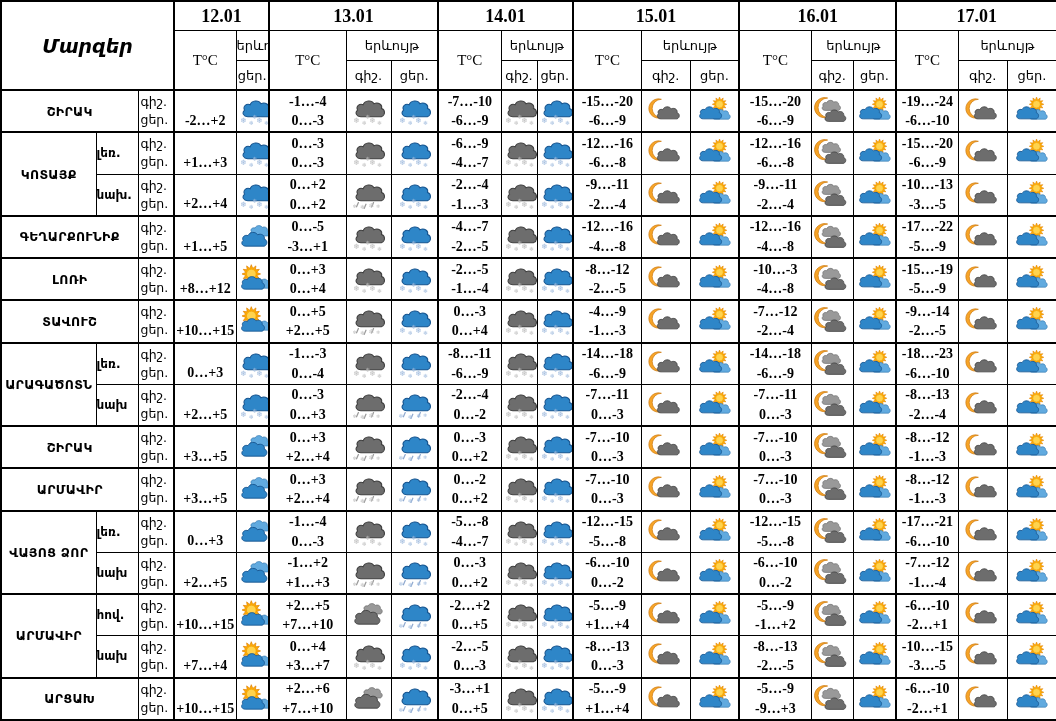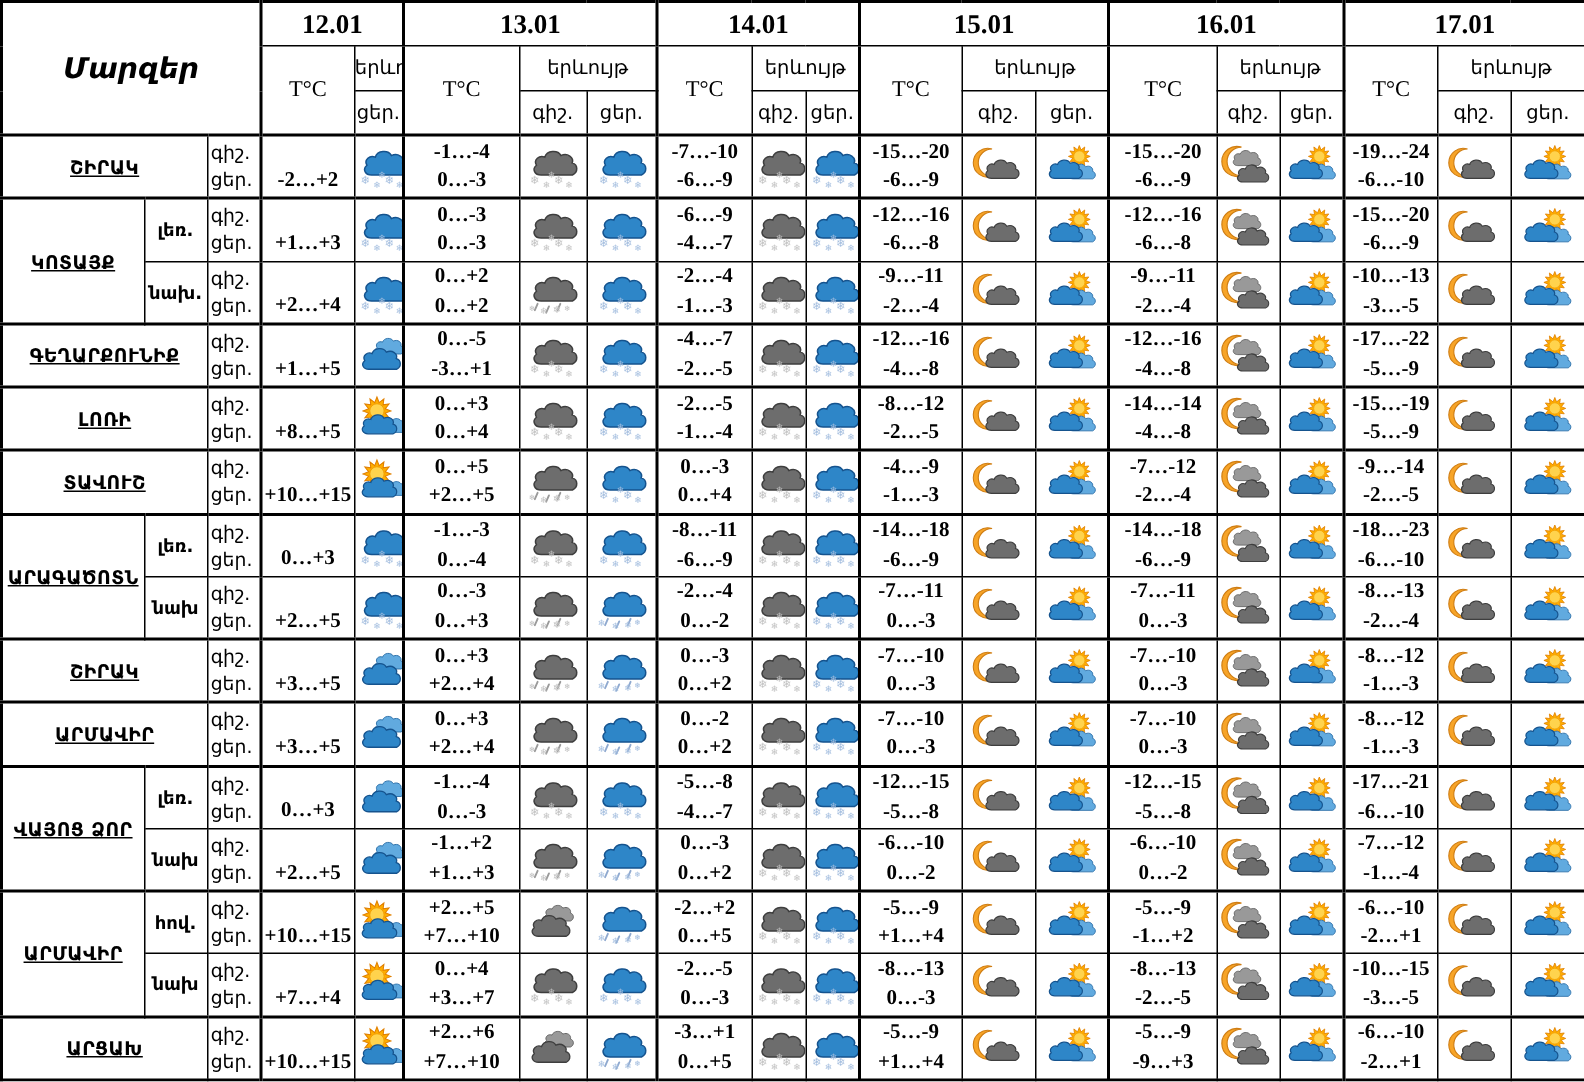--- a/index.html
+++ b/index.html
@@ -8,22 +8,22 @@
         font-family:"DejaVu Sans",sans-serif;}
   th,td{border:1px solid #000;padding:0;overflow:hidden;vertical-align:middle;}
   table{border:2px solid #000;}
   .bl2{border-left-width:2px;}
   tr.gs>td{border-top-width:2px;}
   th.corner{font:italic bold 19px "DejaVu Sans",sans-serif;border-radius:11px;}
   th.date{font:bold 18px "Liberation Serif",serif;height:28px;margin-top:44px;}
   th.tc{font:15px "Liberation Serif",serif;margin-top:40px;}
   th.ph{font:13px "DejaVu Sans",sans-serif;height:29px;white-space:nowrap;}
   th.dn{font:13px "DejaVu Sans",sans-serif;height:28px;white-space:nowrap;}
-  td.region-cell{font:bold 12.5px "DejaVu Sans",sans-serif;text-align:center;letter-spacing:.3px;text-decoration:underline;}
-  td.sub-cell{font:bold 12px "DejaVu Sans",sans-serif;text-align:center;}
+  td.region-cell{font:bold 12.5px "DejaVu Sans",sans-serif;text-align:center;letter-spacing:.3px;}
+  td.sub-cell{font:bold 12px "DejaVu Sans",sans-serif;text-align:left;}
   td.dn-cell{font:12.5px "DejaVu Sans",sans-serif;text-align:left;padding-left:2px;line-height:1.45;}
   td.temp-cell{text-align:center;}
   td.temp-cell div{font:bold 14px "Liberation Serif",serif;line-height:1.4;min-height:19px;}
   td.icon-cell{text-align:center;}
   svg.wicon{width:37px;height:32px;display:block;margin:0 auto;}
   svg.wicon text{font-family:"DejaVu Sans",sans-serif;}
   .cb{fill:#2e86c8;stroke:#15538e;stroke-width:1.3;}
   .cb2{fill:#61aadf;stroke:#2a6ea8;stroke-width:1.2;}
   .cg{fill:#6d6d6d;stroke:#3e3e3e;stroke-width:1.3;}
   .cg2{fill:#999999;stroke:#636363;stroke-width:1.2;}
@@ -645,21 +645,21 @@
           </td>
         </tr>
         <tr class="gs">
           <td class="region-cell" rowspan="1" colspan="2">ԼՈՌԻ</td>
           <td class="dn-cell">
             <div>գիշ.</div>
             <div>ցեր.</div>
           </td>
           <td class="temp-cell bl2">
             <div></div>
-            <div>+8…+5</div>
+            <div>+8…+12</div>
           </td>
           <td class="icon-cell">
             <svg class="wicon" viewBox="0 0 44 36">
               <g transform="translate(17 12) scale(0.92)">
                 <path class="sunray" d="M0 -12L1.9 -7.2L6 -10.4L5.3 -5.3L10.4 -6L7.2 -1.9L12 0L7.2 1.9L10.4 6L5.3 5.3L6 10.4L1.9 7.2L0 12L-1.9 7.2L-6 10.4L-5.3 5.3L-10.4 6L-7.2 1.9L-12 0L-7.2 -1.9L-10.4 -6L-5.3 -5.3L-6 -10.4L-1.9 -7.2Z"></path>
                 <circle class="sundisc" r="6.2"></circle>
               </g>
               <path class="cb2" d="M10.5 25.5C5 25.5 2.5 20.5 6.5 17.2C3.8 12.5 9 8.3 13.6 10.3C15.5 4.6 24.6 3.8 27.4 9C33 6.3 38.8 10.6 37 15.2C42 16.6 42.3 23.3 37.2 25.5Z" transform="translate(21 15) scale(0.55)"></path>
               <path class="cb" d="M10.5 25.5C5 25.5 2.5 20.5 6.5 17.2C3.8 12.5 9 8.3 13.6 10.3C15.5 4.6 24.6 3.8 27.4 9C33 6.3 38.8 10.6 37 15.2C42 16.6 42.3 23.3 37.2 25.5Z" transform="translate(2 11) scale(0.75)"></path>
             </svg>
@@ -728,21 +728,21 @@
             <svg class="wicon" viewBox="0 0 44 36">
               <g transform="translate(28 10) scale(0.72)">
                 <path class="sunray" d="M0 -12L1.9 -7.2L6 -10.4L5.3 -5.3L10.4 -6L7.2 -1.9L12 0L7.2 1.9L10.4 6L5.3 5.3L6 10.4L1.9 7.2L0 12L-1.9 7.2L-6 10.4L-5.3 5.3L-10.4 6L-7.2 1.9L-12 0L-7.2 -1.9L-10.4 -6L-5.3 -5.3L-6 -10.4L-1.9 -7.2Z"></path>
                 <circle class="sundisc" r="6.2"></circle>
               </g>
               <path class="cb2" d="M10.5 25.5C5 25.5 2.5 20.5 6.5 17.2C3.8 12.5 9 8.3 13.6 10.3C15.5 4.6 24.6 3.8 27.4 9C33 6.3 38.8 10.6 37 15.2C42 16.6 42.3 23.3 37.2 25.5Z" transform="translate(17 13) scale(0.58)"></path>
               <path class="cb" d="M10.5 25.5C5 25.5 2.5 20.5 6.5 17.2C3.8 12.5 9 8.3 13.6 10.3C15.5 4.6 24.6 3.8 27.4 9C33 6.3 38.8 10.6 37 15.2C42 16.6 42.3 23.3 37.2 25.5Z" transform="translate(1 9) scale(0.72)"></path>
             </svg>
           </td>
           <td class="temp-cell bl2">
-            <div>-14…-14</div>
+            <div>-10…-3</div>
             <div>-4…-8</div>
           </td>
           <td class="icon-cell">
             <svg class="wicon" viewBox="0 0 44 36">
               <g transform="translate(13 14) scale(0.92)">
                 <path class="moon" d="M3.5 -12.4A13 13 0 1 0 3.5 12.4A10.5 10.5 0 1 1 3.5 -12.4Z"></path>
               </g>
               <path class="cg2" d="M10.5 25.5C5 25.5 2.5 20.5 6.5 17.2C3.8 12.5 9 8.3 13.6 10.3C15.5 4.6 24.6 3.8 27.4 9C33 6.3 38.8 10.6 37 15.2C42 16.6 42.3 23.3 37.2 25.5Z" transform="translate(7 2) scale(0.6)"></path>
               <path class="cg" d="M10.5 25.5C5 25.5 2.5 20.5 6.5 17.2C3.8 12.5 9 8.3 13.6 10.3C15.5 4.6 24.6 3.8 27.4 9C33 6.3 38.8 10.6 37 15.2C42 16.6 42.3 23.3 37.2 25.5Z" transform="translate(10 13) scale(0.68)"></path>
             </svg>

